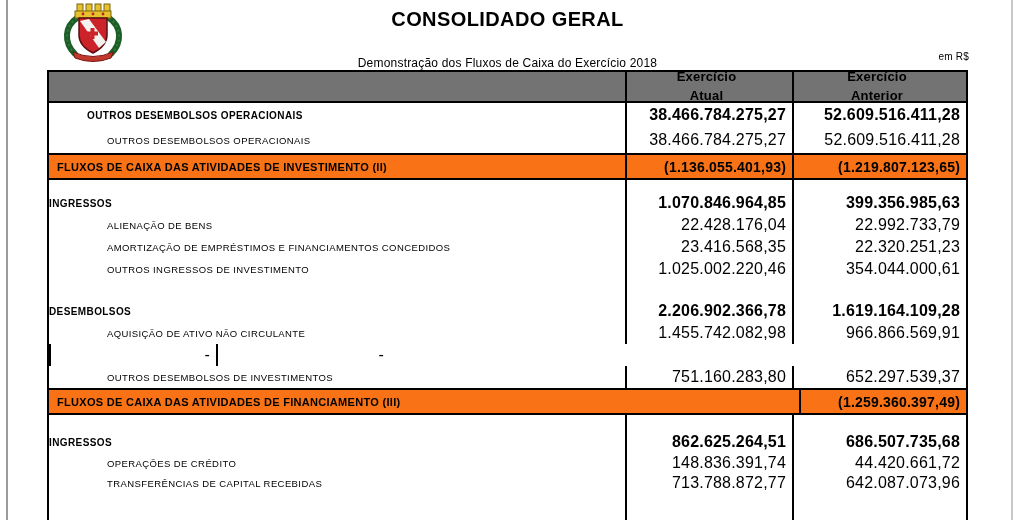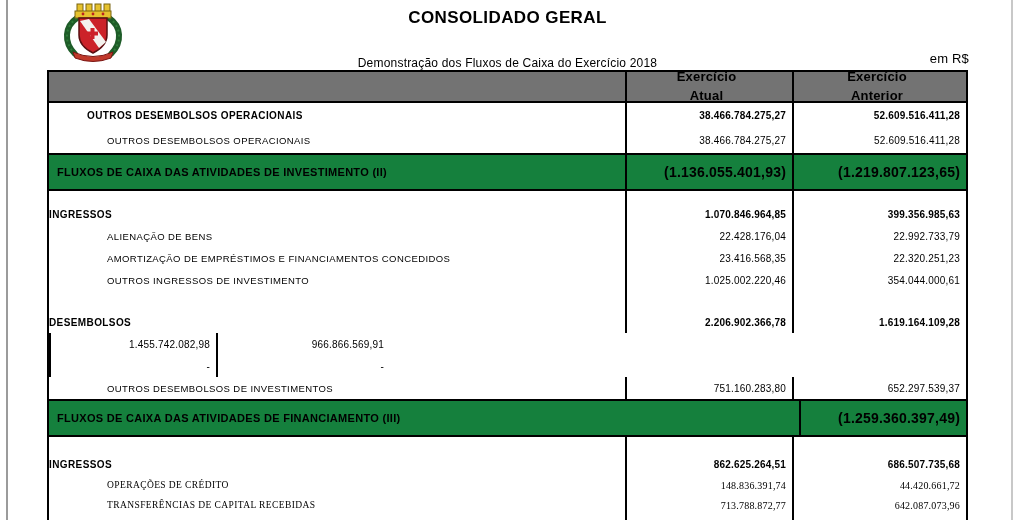--- a/index.html
+++ b/index.html
@@ -9,58 +9,58 @@
     position:relative; width:1021px; height:520px; background:#fff; overflow:hidden;
   }
   .page-edge { position:absolute; top:0; bottom:0; width:2px; }
   .page-edge.left  { left:6px;  background:#9b9b9b; }
   .page-edge.right { left:1011px; background:#c8c8c8; }
 
   
   .logo { position:absolute; left:57px; top:2px; width:72px; height:60px; }
   .title {
     position:absolute; left:47px; width:921px; top:8px; text-align:center;
-    font-size:17px; font-weight:bold; letter-spacing:.4px;
+    font-size:20px; font-weight:bold; letter-spacing:.4px;
   }
   .subtitle {
     position:absolute; left:47px; width:921px; top:36px; text-align:center;
     font-size:12px; letter-spacing:.2px;margin-top:20px;
   }
   .currency-note {
-    position:absolute; right:52px; top:51px; font-size:13px; letter-spacing:.2px;
+    position:absolute; right:52px; top:51px; font-size:10px; letter-spacing:.2px;
   }
 
   
   .tbl {
     position:absolute; left:47px; top:70px; width:921px; height:560px;
     border:2px solid #000; border-bottom:none; background:#fff;
   }
   .row { display:flex; align-items:stretch; }
   .cell { display:flex; align-items:center; }
   .lbl { flex:1; letter-spacing:.4px; }
   .val {
     width:167px; border-left:2px solid #000; justify-content:flex-end;
-    padding-right:6px; font-size:10px; letter-spacing:.2px; text-align:right;
+    padding-right:6px; font-size:16px; letter-spacing:.2px; text-align:right;
   }
   .val.last { width:174px; }
 
   .thead { height:31px; background:#737373; border-bottom:2px solid #000; }
   .thead .val { font-weight:bold; font-size:13px; letter-spacing:.2px;
     justify-content:center; text-align:center; line-height:1.4; }
 
   .row.group   { height:24px; font-weight:bold; font-size:10px; }
   .row.group .lbl   { padding-left:38px; }
   .row.item    { height:22px; font-size:9.5px; }
   .row.item .lbl    { padding-left:58px; }
   .row.item.tall { height:26px; }
   .row.subhead { height:22px; font-weight:bold; font-size:10px; }
   .row.subhead .lbl { }
-  .row.short   { height:20px;font-family:Liberation Serif, serif; }
+  .row.short   { height:20px; }
   .row.section {
-    height:38px; background:#15803d; font-weight:bold;
+    height:27px; background:#f97316; font-weight:bold;
     border-top:2px solid #000; border-bottom:2px solid #000;
   }
   .row.section .lbl { padding-left:8px; font-size:11px; letter-spacing:.3px; }
   .row.section .val { font-size:14px; }
   .row.group .val, .row.subhead .val { font-weight:bold; }
 
   .row.spacer { font-size:0; }
   .row.spacer.sm   { height:12px; }
   .row.spacer.md   { height:20px; }
   .row.spacer.lg   { height:16px; }
@@ -167,20 +167,21 @@
           <div class="cell lbl"></div>
           <div class="cell val"></div>
           <div class="cell val last"></div>
         </div>
         <div class="row subhead">
           <div class="cell lbl">DESEMBOLSOS</div>
           <div class="cell val">2.206.902.366,78</div>
           <div class="cell val last">1.619.164.109,28</div>
         </div>
         <div class="row item">
+          <div class="cell lbl">AQUISIÇÃO DE ATIVO NÃO CIRCULANTE</div>
           <div class="cell val">1.455.742.082,98</div>
           <div class="cell val last">966.866.569,91</div>
         </div>
         <div class="row item">
           <div class="cell val">-</div>
           <div class="cell val last">-</div>
         </div>
         <div class="row item">
           <div class="cell lbl">OUTROS DESEMBOLSOS DE INVESTIMENTOS</div>
           <div class="cell val">751.160.283,80</div>

